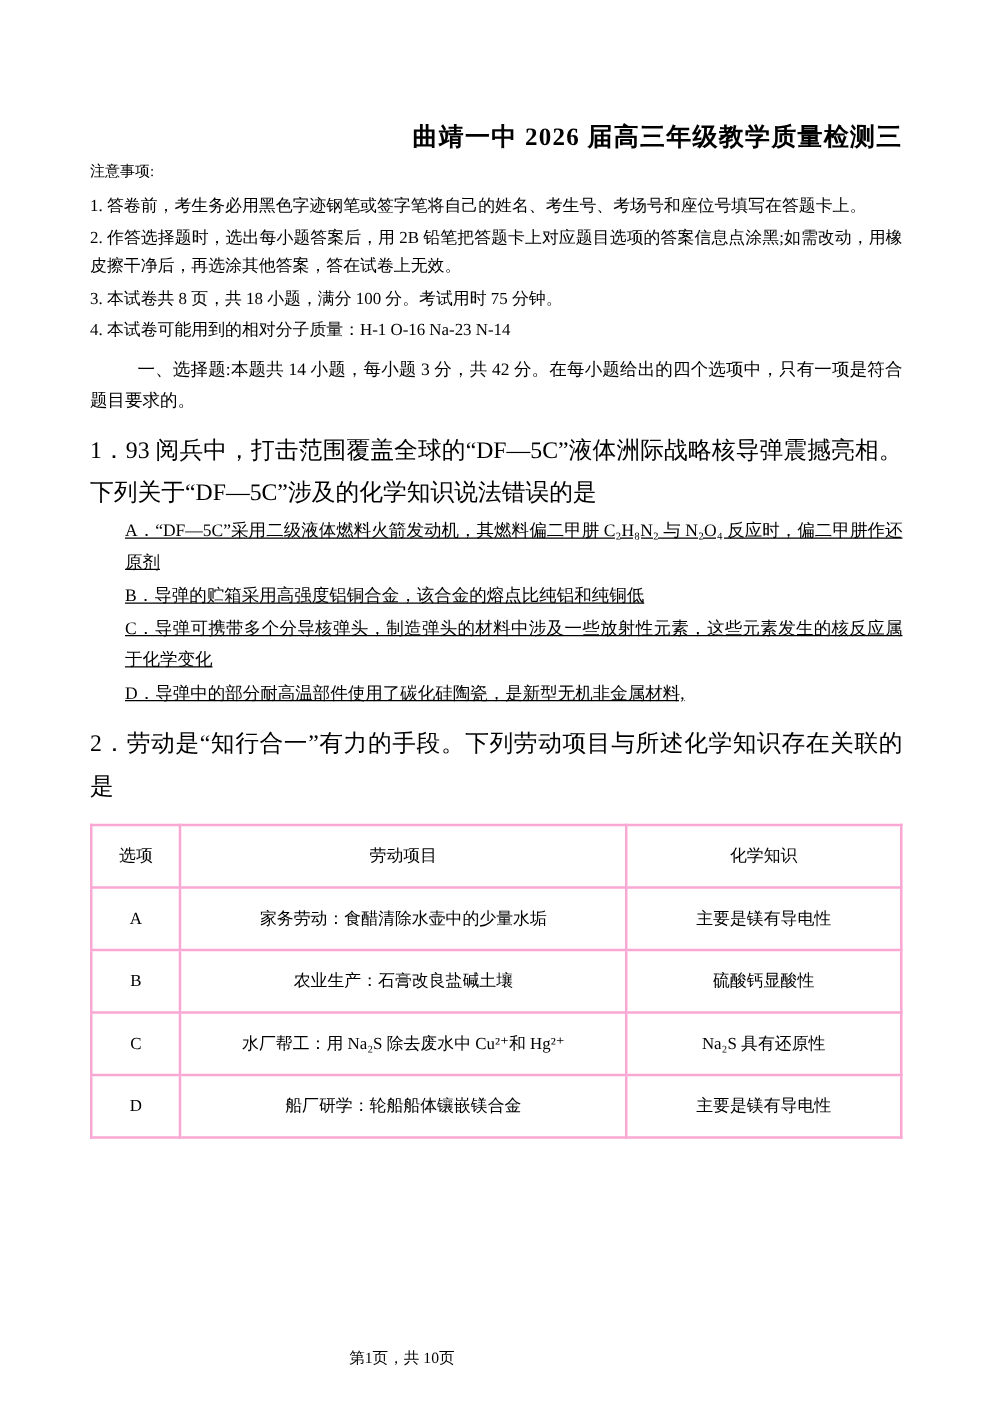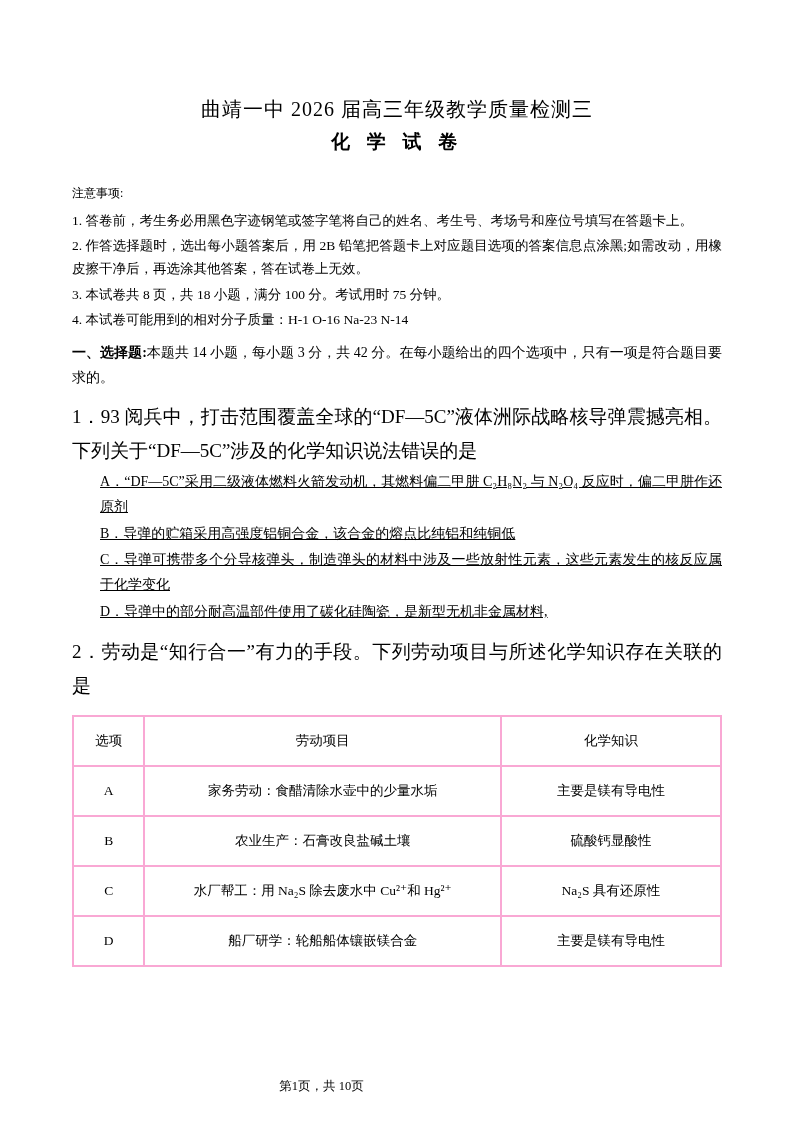--- a/index.html
+++ b/index.html
@@ -15,23 +15,23 @@
     position: relative;
   }
   .page {
     width: 794px;
     height: 1123px;
     box-sizing: border-box;
     padding: 78px 72px 40px 72px;
     position: relative;
   }
   .title-main {
-    text-align: center;
+    text-align: right;
     font-size: 20px;
-    font-weight: normal;
+    font-weight: bold;
     letter-spacing: 1px;
     margin-top: 18px;
     margin-bottom: 6px;
     font-family: "Liberation Serif", "DejaVu Serif", serif;
   }
   .title-sub {
     text-align: center;
     font-size: 19px;
     font-weight: bold;
     letter-spacing: 6px;
@@ -48,21 +48,22 @@
     margin-bottom: 2px;
     text-align: justify;
   }
   .section-head {
     font-size: 14px;
     line-height: 1.75;
     margin-top: 10px;
     text-align: justify;
   }
   .section-head .bold {
-    font-weight: bold;
+    font-weight: normal;
+    margin-left: 38px;
   }
   .q-text {
     font-size: 19px;
     line-height: 1.78;
     margin-top: 10px;
     text-align: justify;
   }
   .opt {
     font-size: 14px;
     line-height: 1.78;
@@ -96,21 +97,20 @@
     text-align: center;
     font-size: 12.5px;
   }
 </style>
 </head>
 <body>
 
 <div class="page">
 
   <div class="title-main">曲靖一中 2026 届高三年级教学质量检测三</div>
-  <div class="title-sub">化 学 试 卷</div>
 
   <div class="notice-head">注意事项:</div>
   <div class="notice-item">1. 答卷前，考生务必用黑色字迹钢笔或签字笔将自己的姓名、考生号、考场号和座位号填写在答题卡上。</div>
   <div class="notice-item">2. 作答选择题时，选出每小题答案后，用 2B 铅笔把答题卡上对应题目选项的答案信息点涂黑;如需改动，用橡皮擦干净后，再选涂其他答案，答在试卷上无效。</div>
   <div class="notice-item">3. 本试卷共 8 页，共 18 小题，满分 100 分。考试用时 75 分钟。</div>
   <div class="notice-item">4. 本试卷可能用到的相对分子质量：H-1   O-16   Na-23   N-14</div>
 
   <div class="section-head"><span class="bold">一、选择题:</span><span>本题共 14 小题，每小题 3 分，共 42 分。在每小题给出的四个选项中，只有一项是符合题目要求的。</span></div>
 
   <div class="q-text">1．93 阅兵中，打击范围覆盖全球的“DF—5C”液体洲际战略核导弹震撼亮相。下列关于“DF—5C”涉及的化学知识说法错误的是</div>

